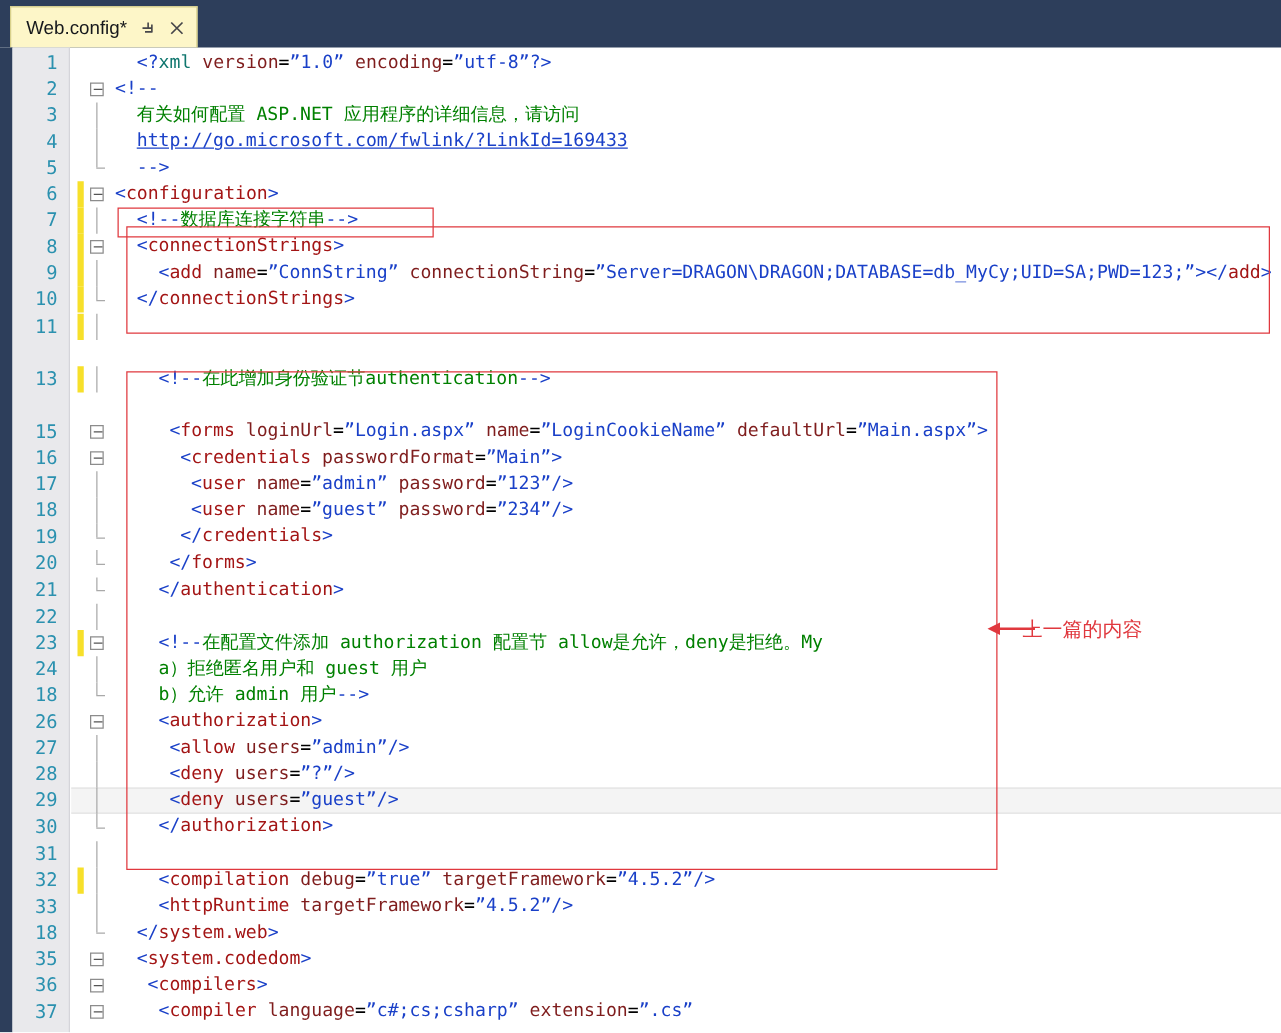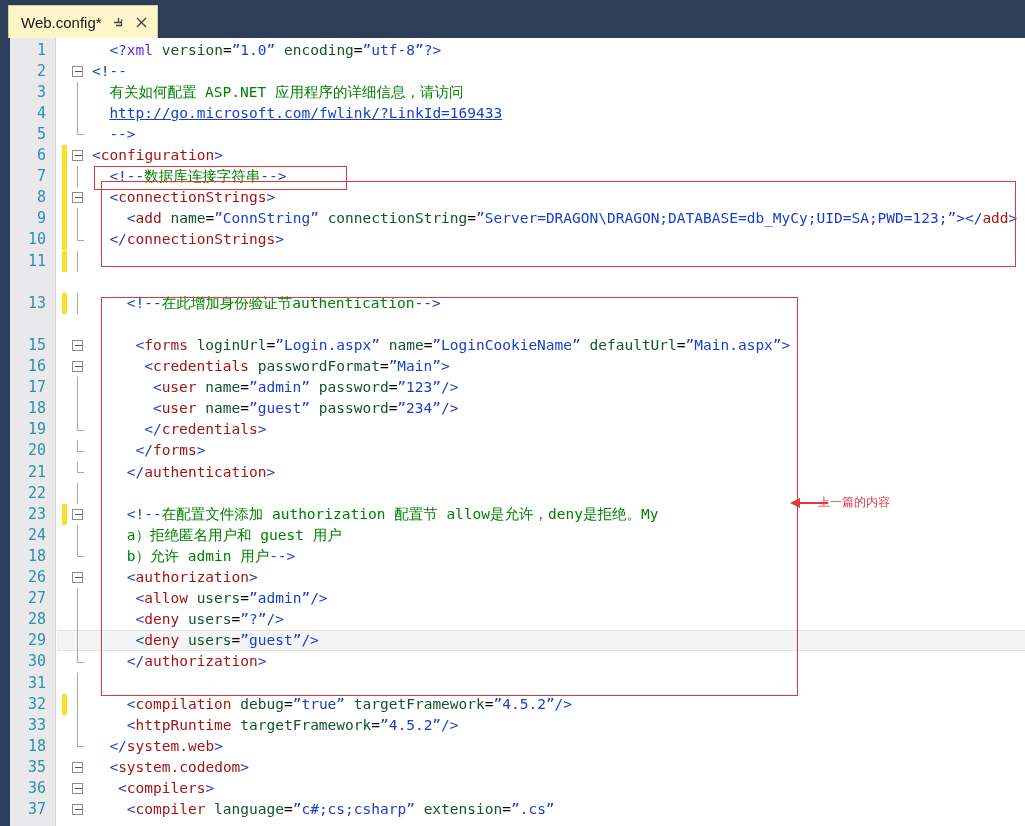--- a/index.html
+++ b/index.html
@@ -117,25 +117,25 @@
     position: absolute;
     left: 92px; top: 0;
     line-height: 21.1px;
     white-space: pre;
     font-family: "DejaVu Sans Mono", monospace;
     font-size: 14.5px;
   }
   
   .t-br   { color: #1a40c8; }   
   .t-tag  { color: #a31515; }   
-  .t-att  { color: #14532d; }   
+  .t-att  { color: #7f1d1d; }   
   .t-val  { color: #1a40c8; }   
   .t-cmt  { color: #008000; }   
   .t-cmtd { color: #1a40c8; }   
-  .t-pi   { color: #6d28d9; }
+  .t-pi   { color: #0f766e; }
   .t-link { color: #1a40c8; text-decoration: underline; }
   .t-plain{ color: #000000; }
 
   
   .curline {
     position: absolute;
     left: 57px;
     width: 968px;
     height: 21px;
     background: #f4f4f4;
@@ -146,21 +146,21 @@
   
   .annobox {
     position: absolute;
     border: 1.5px solid #e0383e;
     pointer-events: none;
   }
   .anno-label {
     position: absolute;
     color: #d7383e;
     font-family: "DejaVu Sans", sans-serif;
-    font-size: 12px;
+    font-size: 16px;
     white-space: nowrap;
   }
   .anno-arrow {
     position: absolute;
     height: 12px;
   }
 </style>
 </head>
 <body>
 

